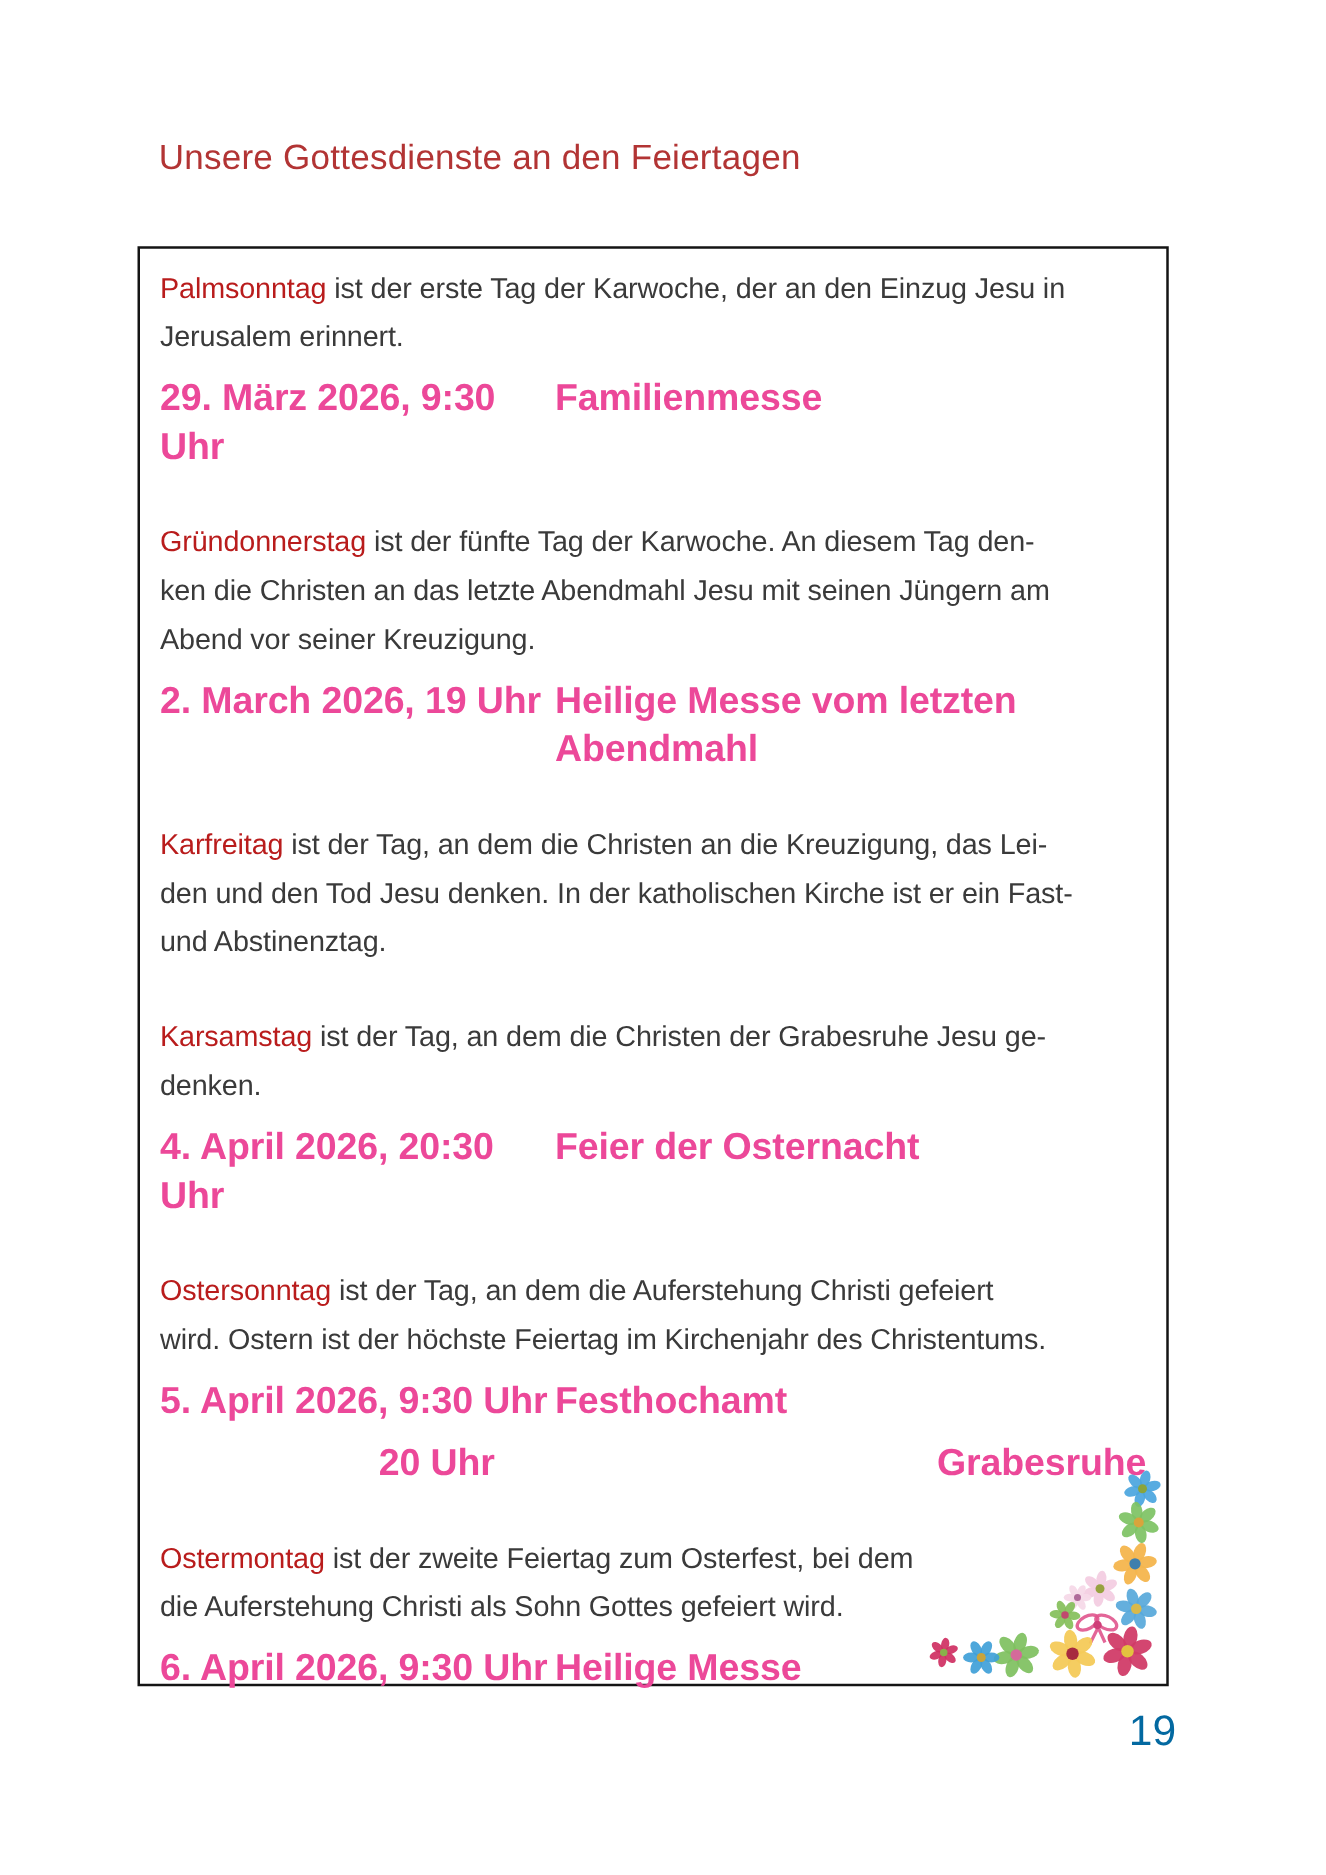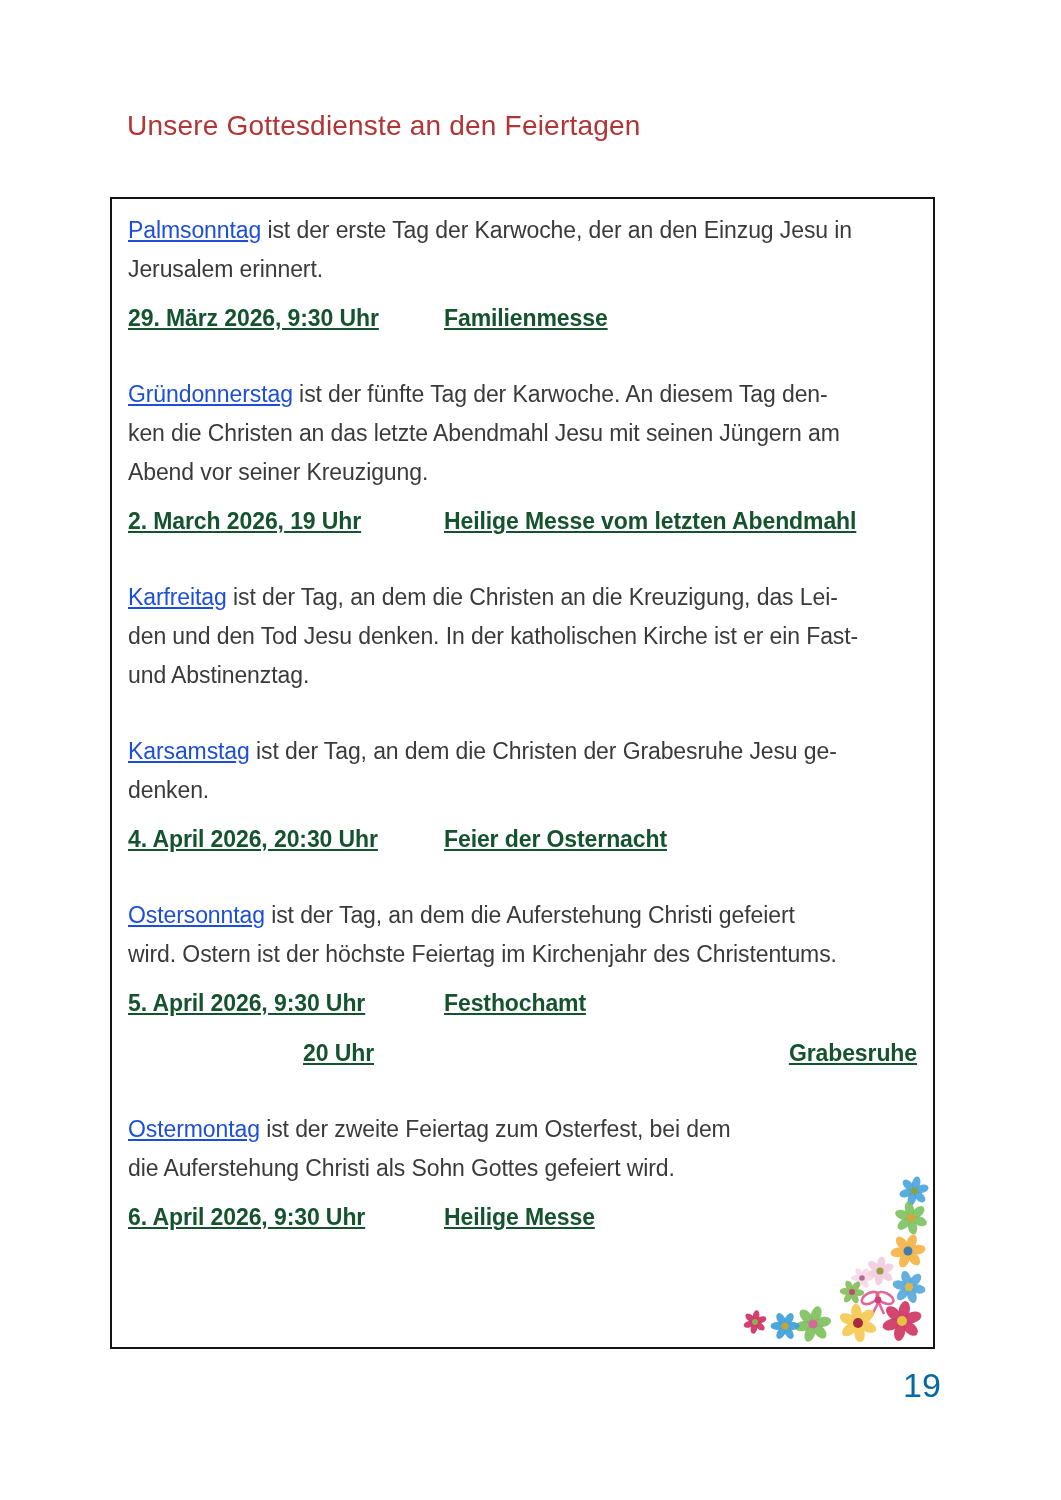--- a/index.html
+++ b/index.html
@@ -25,29 +25,28 @@
     background:#ffffff;
   }
   .section { margin-top:37px; }
   .section.first { margin-top:0; }
   .desc {
     font-size:23px; line-height:39px;
     color:#3a3a3a;
     white-space:pre-line;
     letter-spacing:-0.1px;
   }
-  .holiday { color:#1d4ed8;text-decoration:underline; }
+  .holiday { color:#b91c1c; }
   .sched {
     display:flex;
     margin-top:10px;
     font-weight:bold;
-    font-size:23px; line-height:39px;
-    color:#14532d;
+    font-size:30px; line-height:39px;
+    color:#ec4899;
     letter-spacing:-0.1px;
-    text-decoration:underline;
   }
   .sched.second { margin-top:11px;justify-content:space-between; }
   .sched .dt { width:316px; flex:0 0 316px; }
   .sched.indented .dt { padding-left:175px; box-sizing:border-box; }
   .page-number {
     position:absolute; left:903px; top:1366px;
     font-size:34px; color:#0369a1;
   }
   .flowers {
     position:absolute; right:0; bottom:0;

